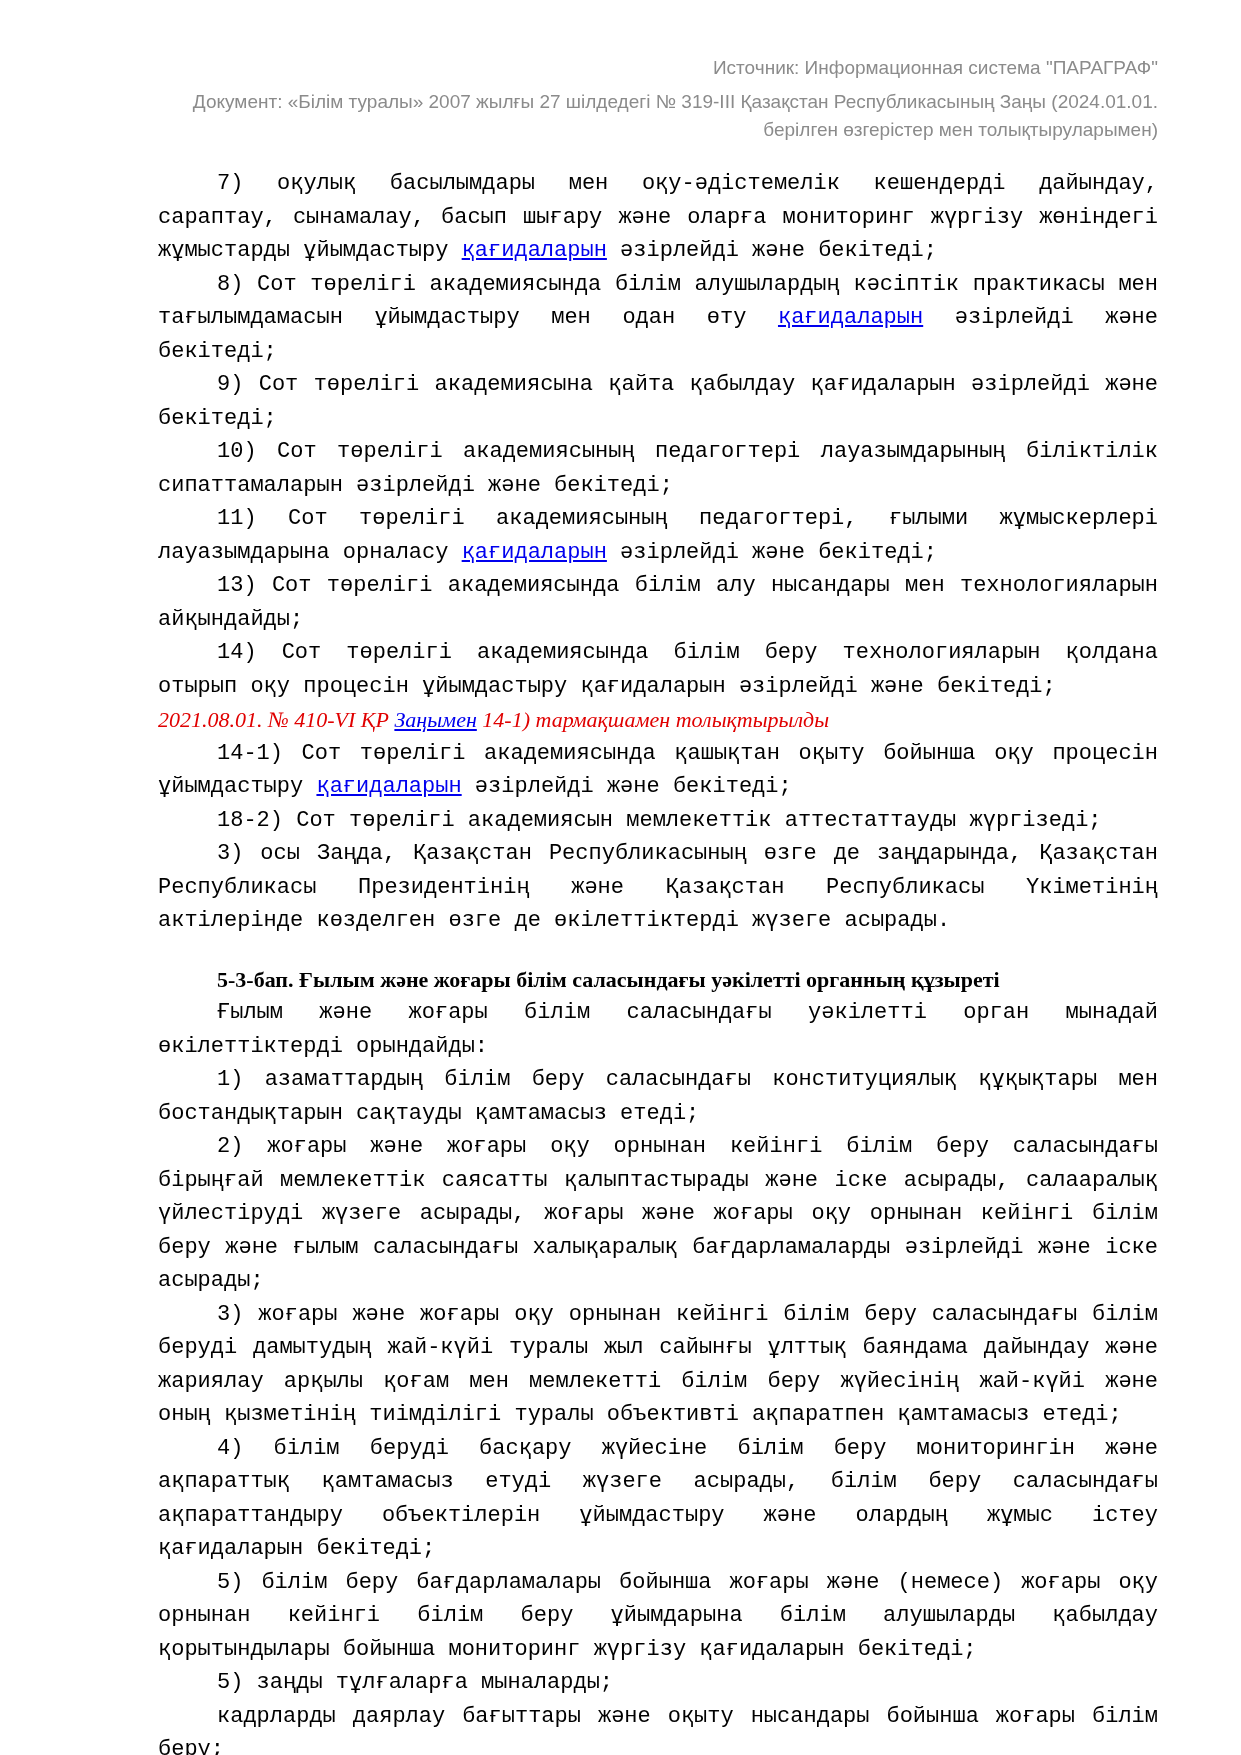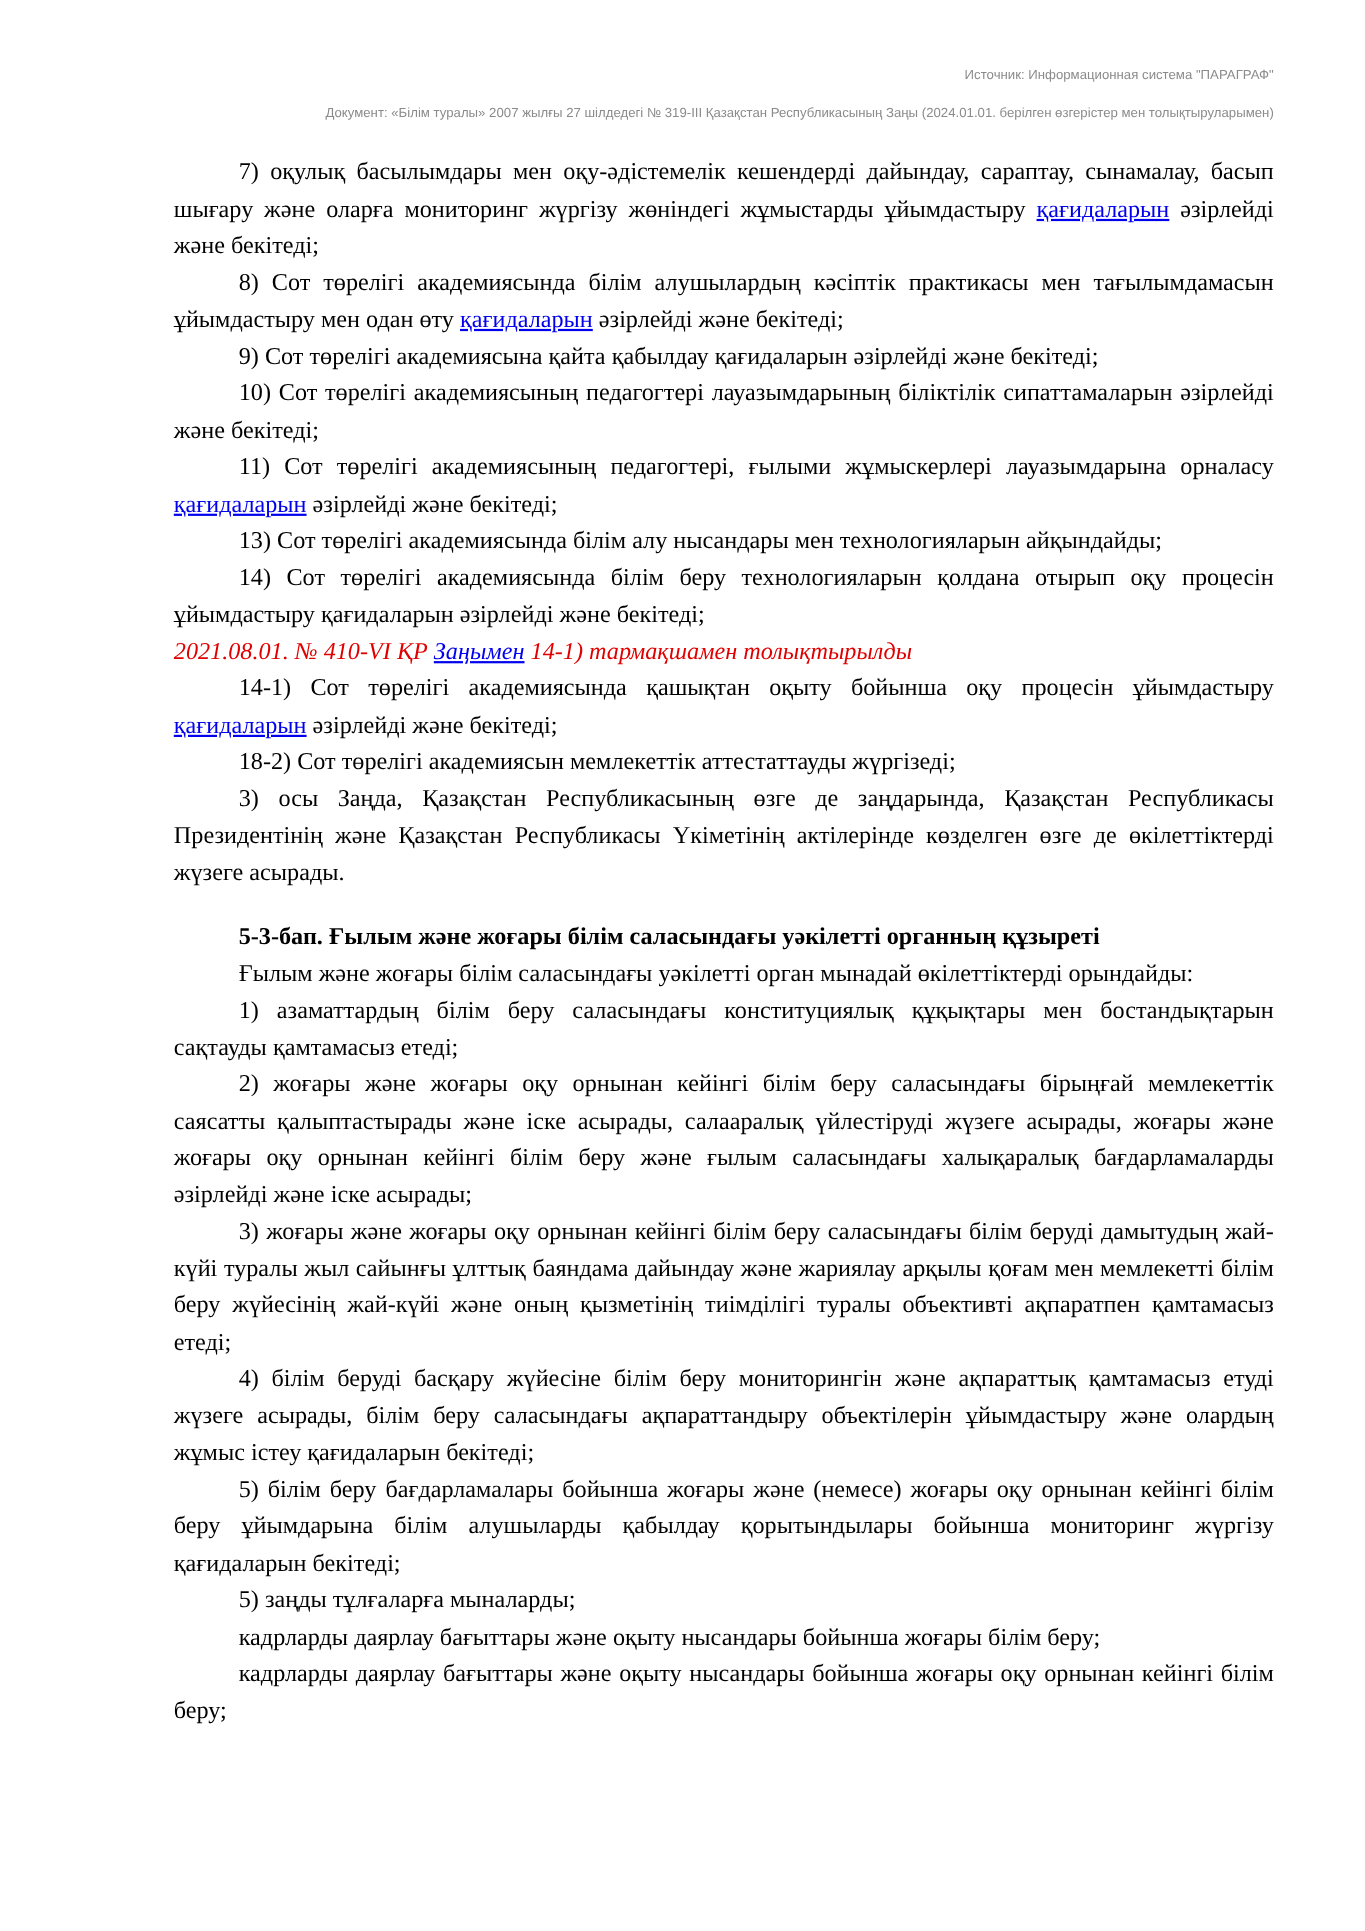--- a/index.html
+++ b/index.html
@@ -8,36 +8,36 @@
     width: 1241px;
     height: 1755px;
     box-sizing: border-box;
     padding: 54px 83px 0 158px;
     background: #ffffff;
     overflow: hidden;
   }
   .doc-header {
     font-family: "Liberation Sans", sans-serif;
     color: #8b8b8b;
-    font-size: 12px;
+    font-size: 19px;
     line-height: 28px;
     text-align: right;
   }
   .doc-header p { margin: 0; }
   .doc-header .doc-line { margin-top: 6px; text-align: right; }
   .doc-body {
     margin-top: 23px;
     font-family: "Liberation Serif", serif;
     font-size: 22px;
     line-height: 33.5px;
     color: #000000;
     text-align: justify;
   }
   .doc-body p { margin: 0; }
-  .para { text-indent: 59px; }
+  .para { text-indent: 59px; font-family: Liberation Mono, monospace; }
   .amend {
     color: #e00000;
     font-style: italic;
     text-indent: 0;
   }
   .heading { font-weight: bold; text-indent: 59px; }
   .spacer { height: 25px; }
   a.doclink {
     color: #0000ee;
     text-decoration: underline;

